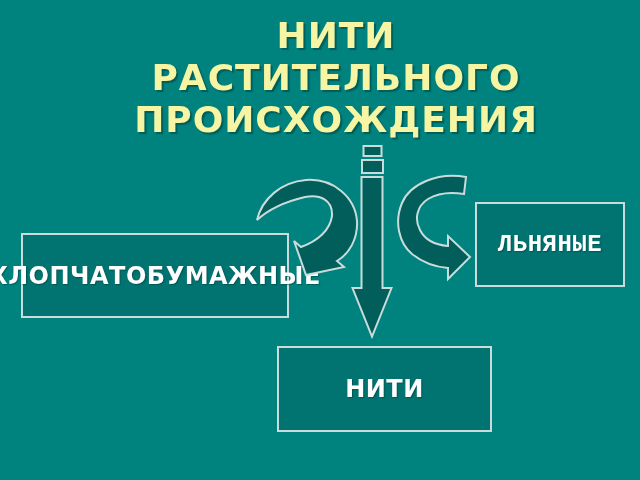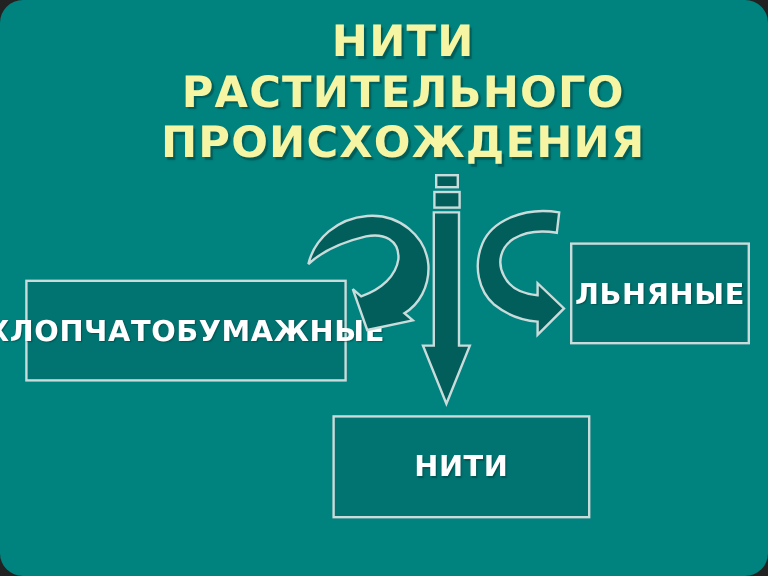--- a/index.html
+++ b/index.html
@@ -7,21 +7,20 @@
     padding: 0;
     background: #222;
   }
   .slide {
     position: relative;
     width: 640px;
     height: 480px;
     overflow: hidden;
     background: var(--background, #00827E);
     font-family: "DejaVu Sans", "Liberation Sans", sans-serif;
-    border-radius: 19px;
   }
   .slide-title {
     position: absolute;
     left: 30px;
     top: 15px;
     width: 612px;
     text-align: center;
     color: var(--title-text, #F5F5A4);
     font-size: 36px;
     font-weight: bold;
@@ -40,21 +39,21 @@
   }
   .concept-box .label {
     color: var(--box-text, #FFFFFF);
     font-size: 24px;
     font-weight: bold;
     white-space: nowrap;
     letter-spacing: 0.5px;
     text-shadow: 1px 1px 1px rgba(0, 60, 56, 0.5);
   }
   .box-cotton { left: 21px;  top: 233px; width: 268px; height: 85px; }
-  .box-linen  { left: 475px; top: 202px; width: 150px; height: 85px; }
+  .box-linen  { left: 475px; top: 202px; width: 150px; height: 85px; font-family: Liberation Mono, monospace; }
   .box-raffia { left: 277px; top: 346px; width: 215px; height: 86px; }
 
   .arrows-layer {
     position: absolute;
     left: 0;
     top: 0;
     width: 640px;
     height: 480px;
     pointer-events: none;
   }

